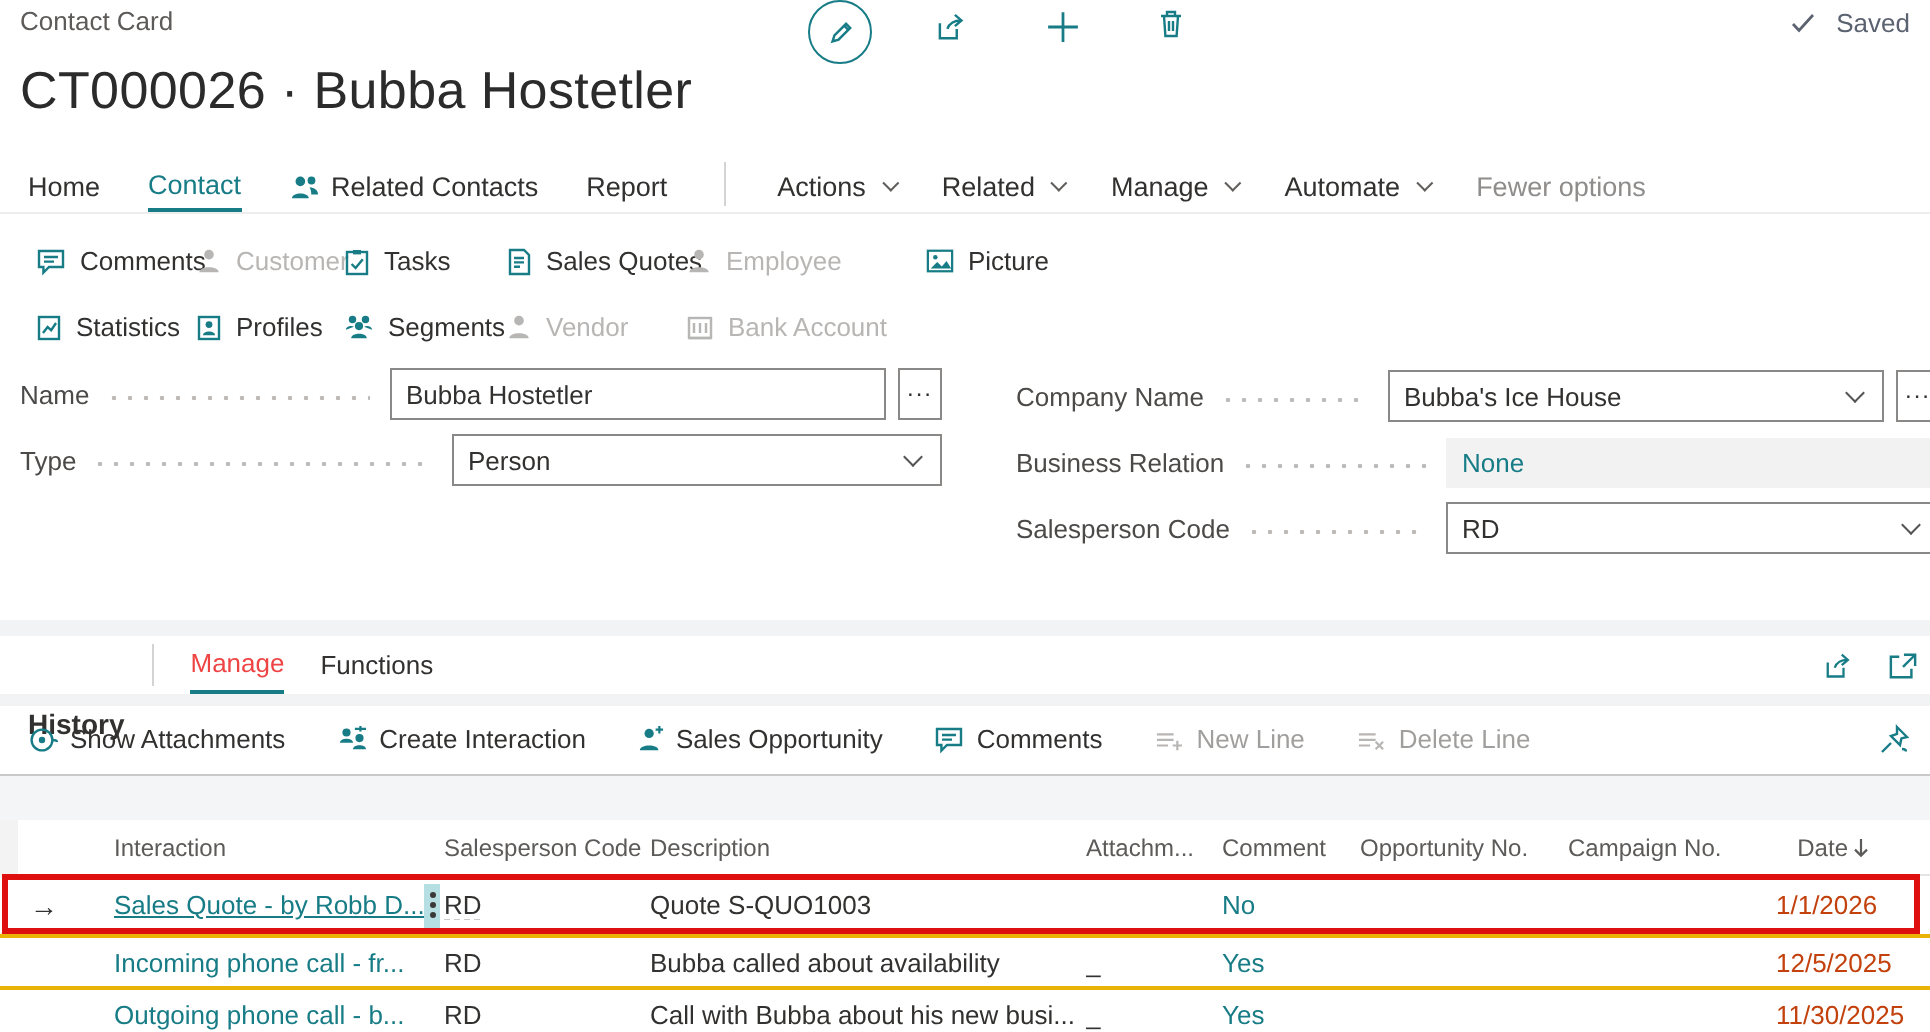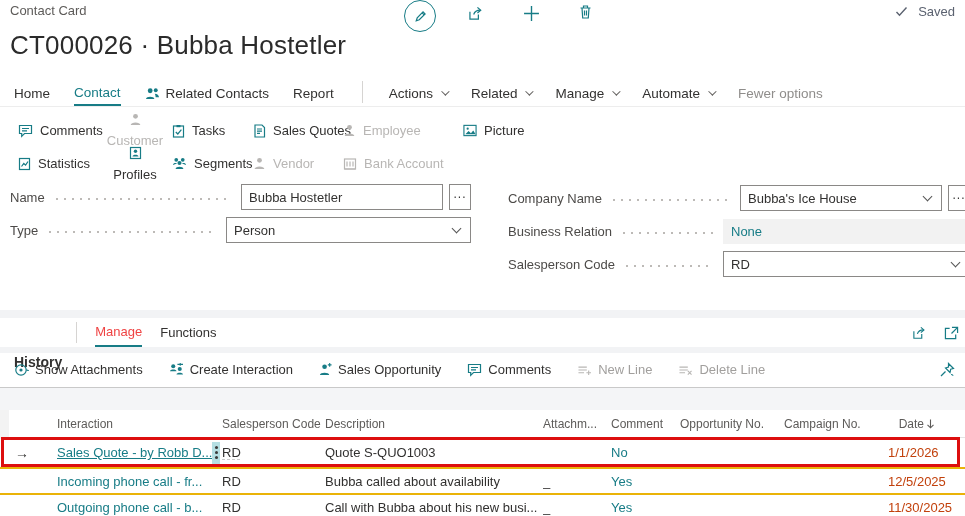--- a/index.html
+++ b/index.html
@@ -24,36 +24,36 @@
   .menu-item.muted { color:#8f8d8b; }
   .menu-divider { width:1px; background:#d6d4d2; margin:1px 26px 3px 4px; }
   .caret { width:6px; height:6px; border-right:1.2px solid #605e5c; border-bottom:1.2px solid #605e5c; transform:rotate(45deg) translateY(-2px); margin-left:2px; }
 
   
   .ribbon { position:absolute; top:114px; left:18px; right:0; }
   .ribbon-row { display:flex; align-items:center; height:33px; }
   .rb { display:flex; align-items:center; gap:7px; font-size:13px; cursor:pointer; white-space:nowrap; }
   .rb svg { flex:0 0 auto; }
   .rb.disabled { color:#b8b6b4; cursor:default; }
-  .c1{width:80px;} .c2{width:74px;flex-direction:column;} .c3{width:81px;} .c4{width:90px;} .c5{width:97px;}
+  .c1{width:80px;} .c2{width:74px;} .c3{width:81px;} .c4{width:90px;} .c5{width:97px;}
 
   
   .form { position:absolute; top:184px; left:0; right:0; height:110px;padding-left:40px; }
   .fcol { position:absolute; display:flex; flex-direction:column; }
   .fcol-left { left:10px; top:0; width:461px; }
   .fcol-right { left:508px; top:1px; width:462px; }
   .frow { display:flex; align-items:center; height:26px; margin-bottom:7px; }
   .flabel { font-size:13px; color:#4c4a48; white-space:nowrap; }
   .leader { flex:1; height:2px; margin:0 10px 0 8px; margin-top:4px;
             background-image:radial-gradient(circle, #bdbab7 1px, transparent 1.3px);
             background-size:8px 2px; background-repeat:repeat-x; background-position:0 0; }
   .field { height:26px; border:1px solid #8a8886; background:#fff; display:flex; align-items:center; font-size:13px; color:#323130; padding-left:7px; }
   .field .val { flex:1; white-space:nowrap; overflow:hidden; }
   .field .chev { width:7px; height:7px; border-right:1.3px solid #555; border-bottom:1.3px solid #555; transform:rotate(45deg); margin:-3px 10px 0 4px; }
-  .w218{width:202px;} .w245{width:245px;} .w247{width:247px;}
+  .w218{width:248px;} .w245{width:245px;} .w247{width:247px;}
   .ellipsis-btn { width:22px; height:26px; border:1px solid #8a8886; margin-left:6px; display:flex; align-items:center; justify-content:center; font-size:12px; color:#323130; letter-spacing:1px; cursor:pointer; background:#fff; padding-bottom:6px; }
   .readonly-field { height:25px; background:#f2f2f2; display:flex; align-items:center; padding-left:8px; font-size:13px; color:#177c86; }
 
   
   .band { position:absolute; left:0; right:0; background:#f2f3f5; }
 
   
   .hist-header { position:absolute; top:318px; left:0; right:0; height:29px; display:flex; align-items:stretch; padding-left:14px; }
   .hist-title { font-size:14px; font-weight:700; color:#323130; display:flex; align-items:center; margin-right:14px;margin-top:44px; }
   .hist-divider { width:1px; background:#d6d4d2; margin:4px 0; }

